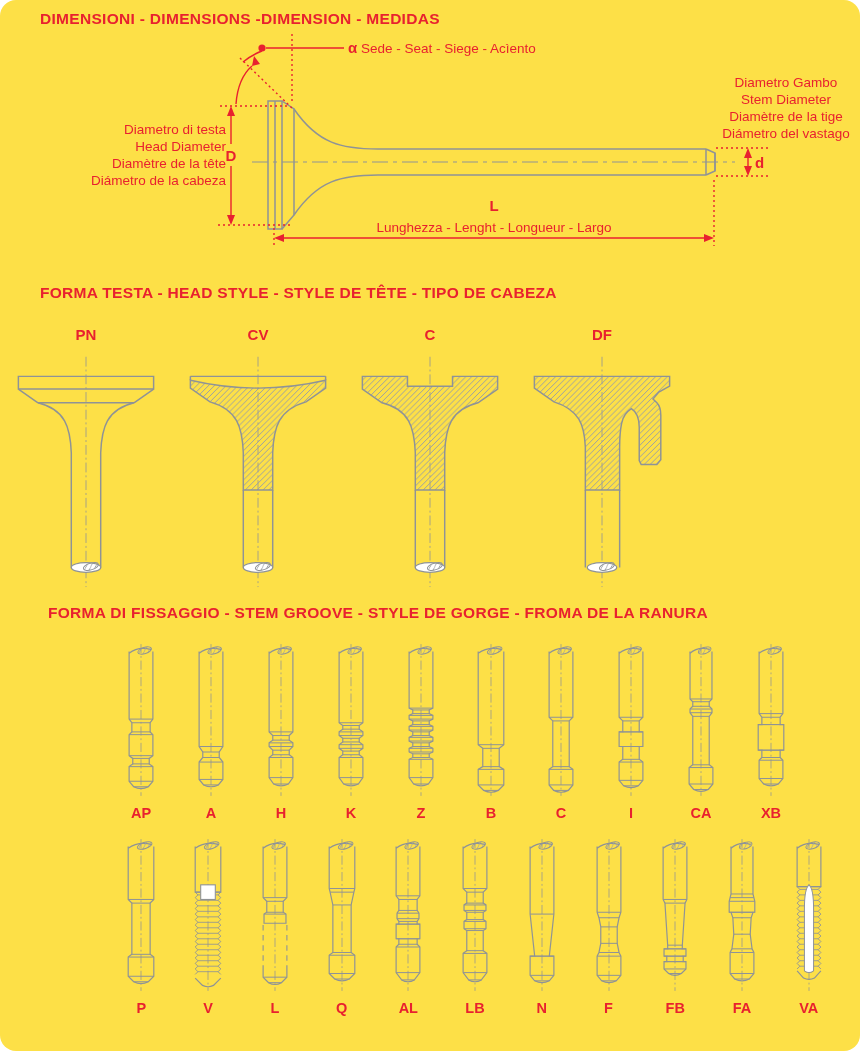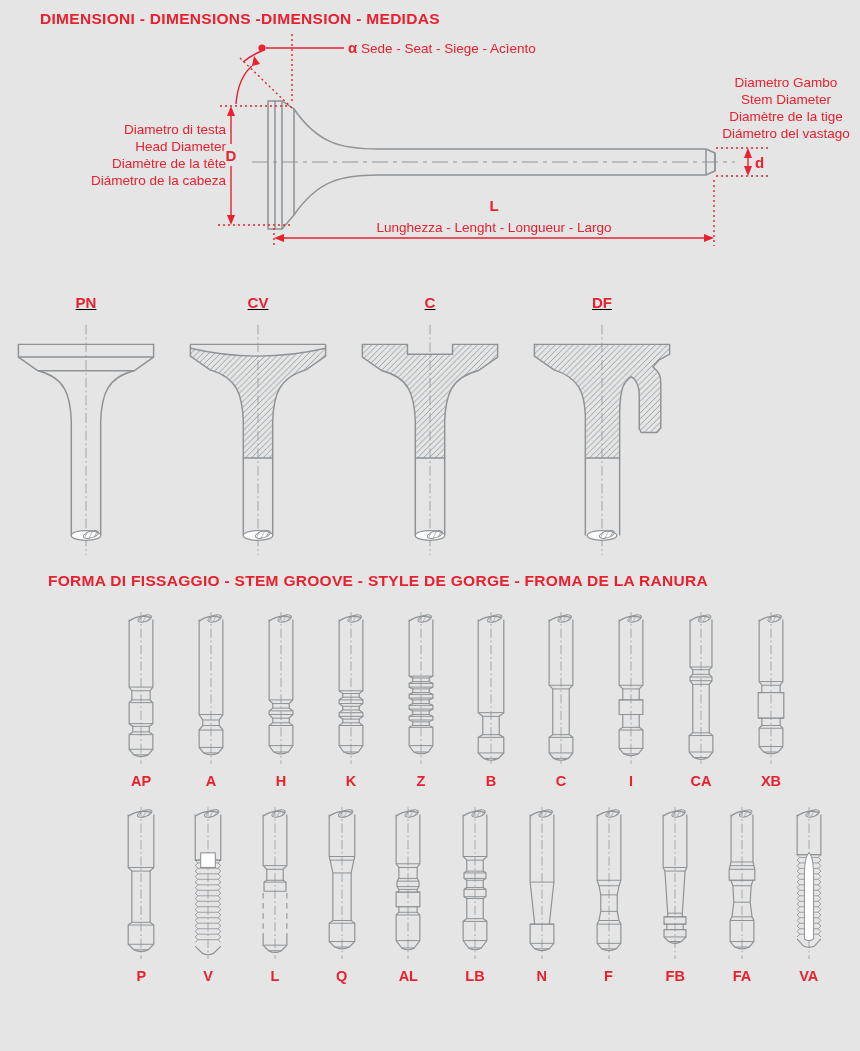--- a/index.html
+++ b/index.html
@@ -1,30 +1,30 @@
 <!DOCTYPE html>
 <html><head>
 <meta charset="utf-8">
 <style>
   :root{
     --red:#e8212f;
     --line:#8f9396;
   }
   html,body{margin:0;padding:0;background:#fff;}
   body{font-family:"Liberation Sans",sans-serif;}
-  .page{width:860px;height:1051px;position:relative;overflow:hidden;background:#e5e5e5;}
+  .page{width:860px;height:1051px;position:relative;overflow:hidden;background:#fde047;border-radius:16px;}
   .section-title{
     color:var(--red);font-size:15.5px;font-weight:bold;letter-spacing:.3px;
     margin:0 0 0 40px;padding:0;white-space:nowrap;
   }
   #title-dimensions{padding-top:10px;}
   #title-headstyle{margin-top:6px;}
   #title-stemgroove{margin-top:14px;margin-left:48px;}
   .dim-svg{display:block;margin-top:0;}
-  .head-row{display:flex;width:708px;margin-top:16px;text-decoration:underline;}
+  .head-row{display:flex;width:708px;margin-top:24px;}
   .head-col{width:172px;display:flex;flex-direction:column;align-items:center;}
   .head-label{color:var(--red);font-weight:bold;font-size:15px;margin-bottom:2px;}
   .stem-row{display:flex;}
   .stem-row.r1{margin-left:106px;width:700px;margin-top:14px;}
   .stem-row.r2{margin-left:108px;width:734px;margin-top:10px;}
   .stem-col{flex:1;display:flex;flex-direction:column;align-items:center;}
   .stem-label{color:var(--red);font-weight:bold;font-size:14.5px;margin-top:1px;}
   svg text{font-family:"Liberation Sans",sans-serif;}
   .ann{fill:var(--red);font-size:13.5px;}
   .sym{fill:var(--red);font-size:15px;font-weight:bold;}
@@ -100,20 +100,21 @@
       <text class="ann" x="786" y="106" text-anchor="middle">Stem Diameter</text>
       <text class="ann" x="786" y="123" text-anchor="middle">Diamètre de la tige</text>
       <text class="ann" x="786" y="140" text-anchor="middle">Diámetro del vastago</text>
       <text class="sym" x="755" y="170">d</text>
 
       <text class="sym" x="494" y="213" text-anchor="middle">L</text>
       <text class="ann" x="494" y="234" text-anchor="middle">Lunghezza - Lenght - Longueur - Largo</text>
     </g>
   </svg>
 
+  <h2 class="section-title" id="title-headstyle">FORMA TESTA - HEAD STYLE - STYLE DE TÊTE - TIPO DE CABEZA</h2>
 
   <div class="head-row" id="headRow">
       <div class="head-col">
         <div class="head-label">PN</div>
         <svg width="150" height="245" viewBox="0 0 150 250">
           <defs>
             <pattern id="hatch1" width="6" height="6" patternUnits="userSpaceOnUse">
               <path d="M0,6 L6,0" stroke="#9aa0a3" stroke-width="1" fill="none"></path>
             </pattern>
           </defs>

